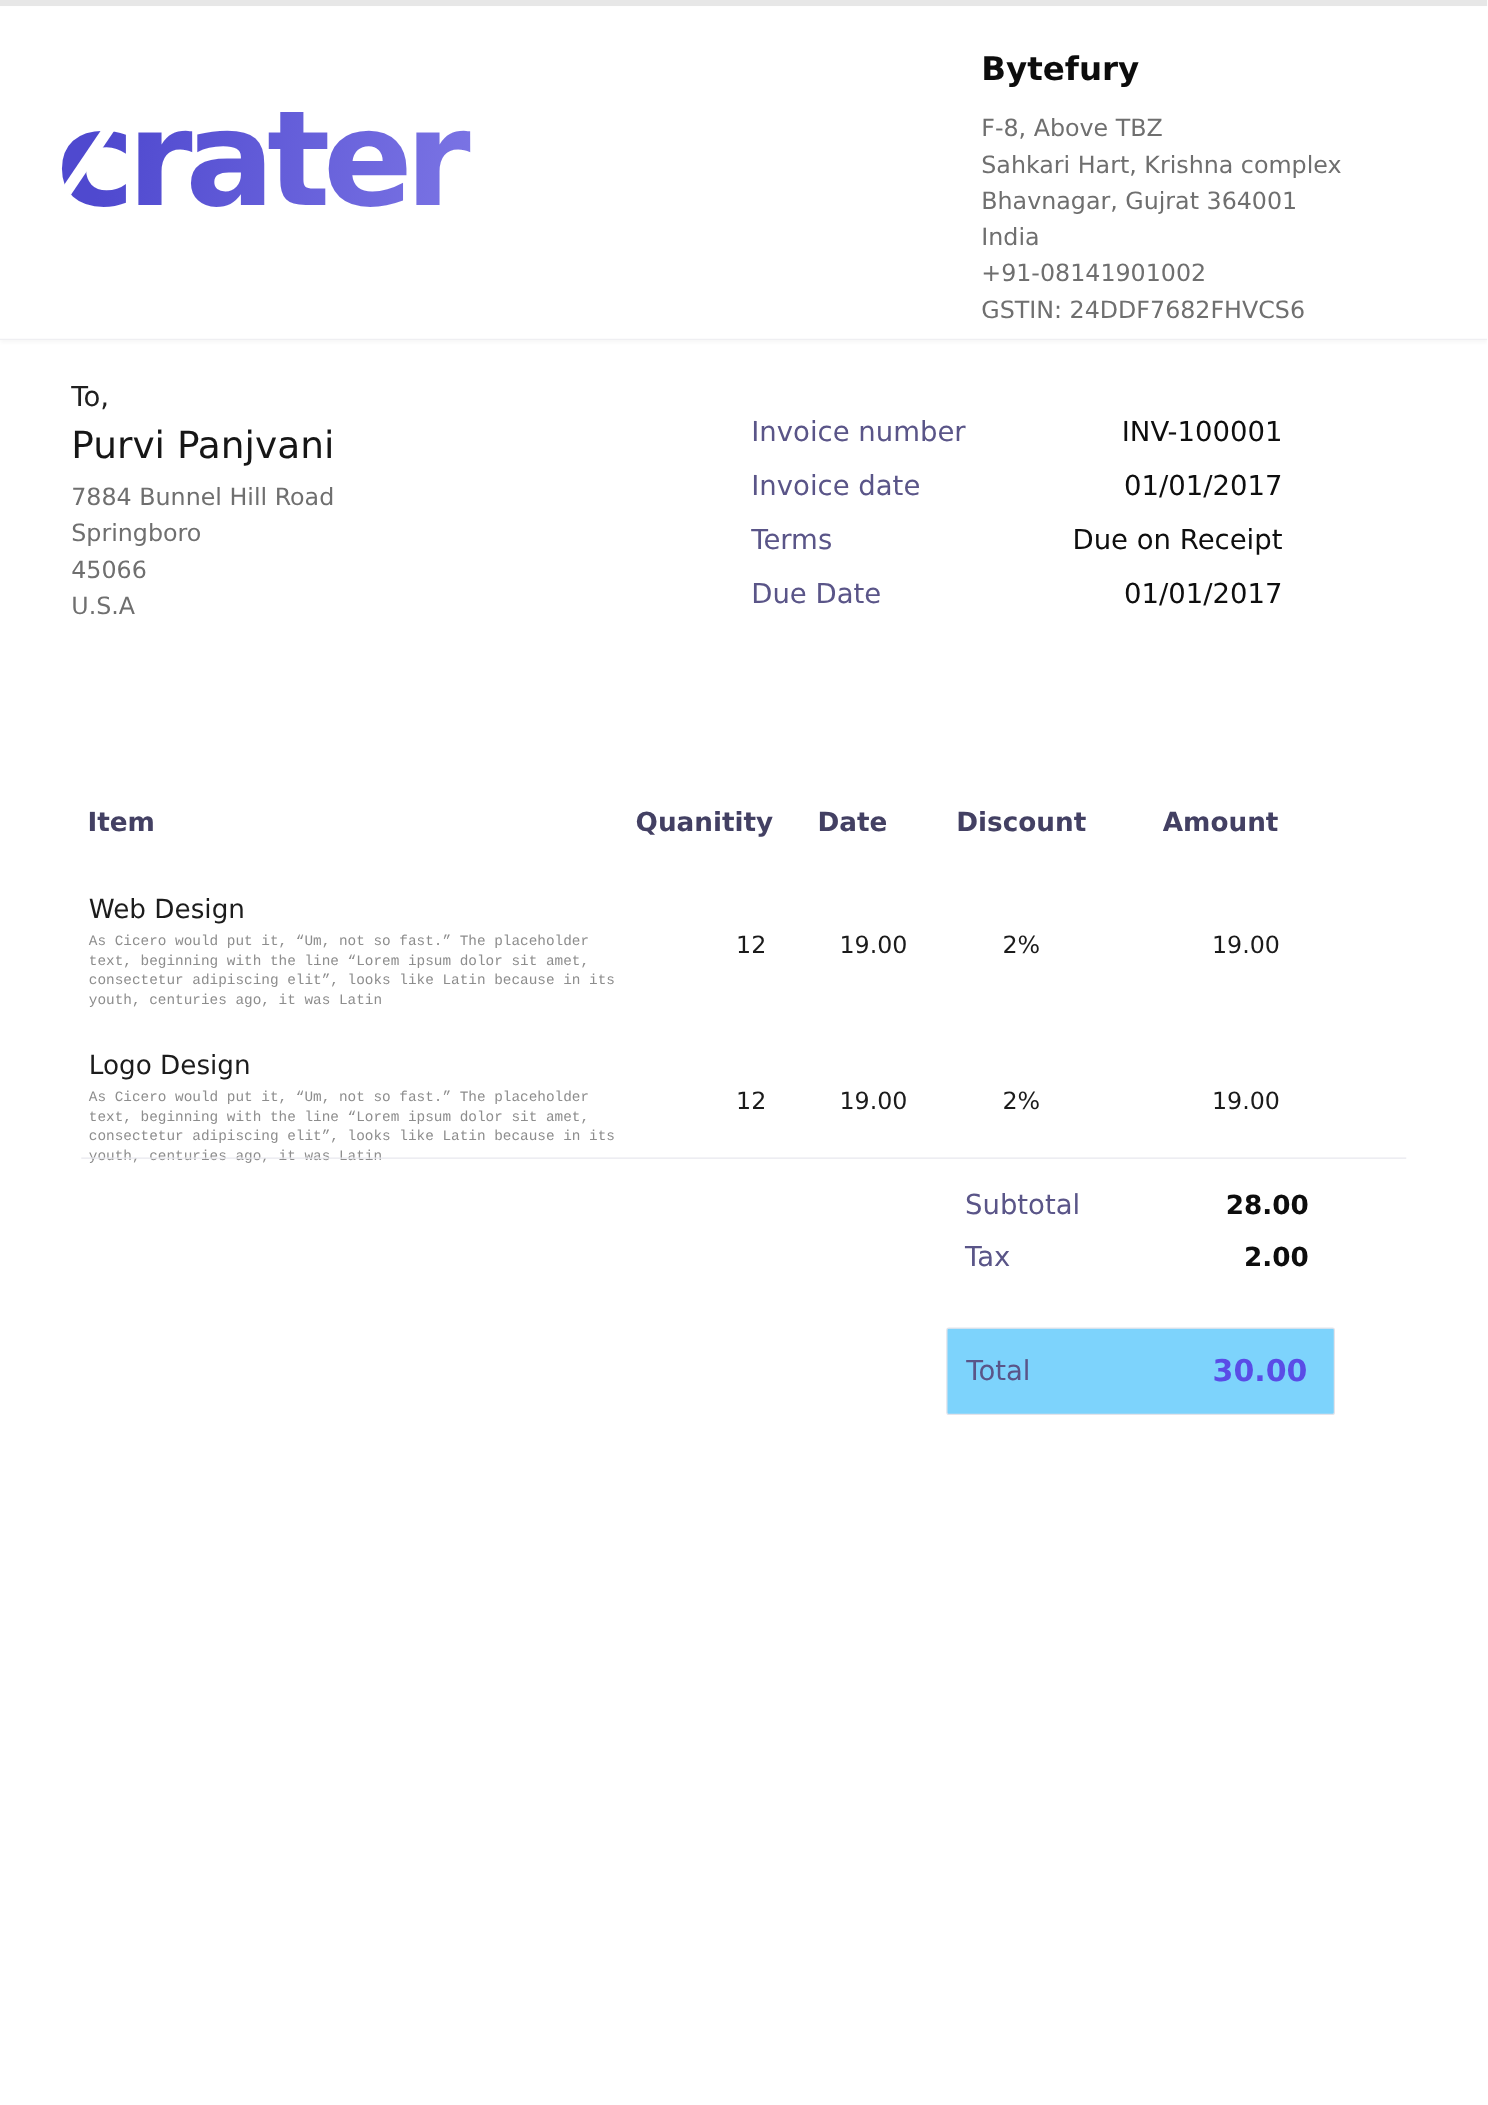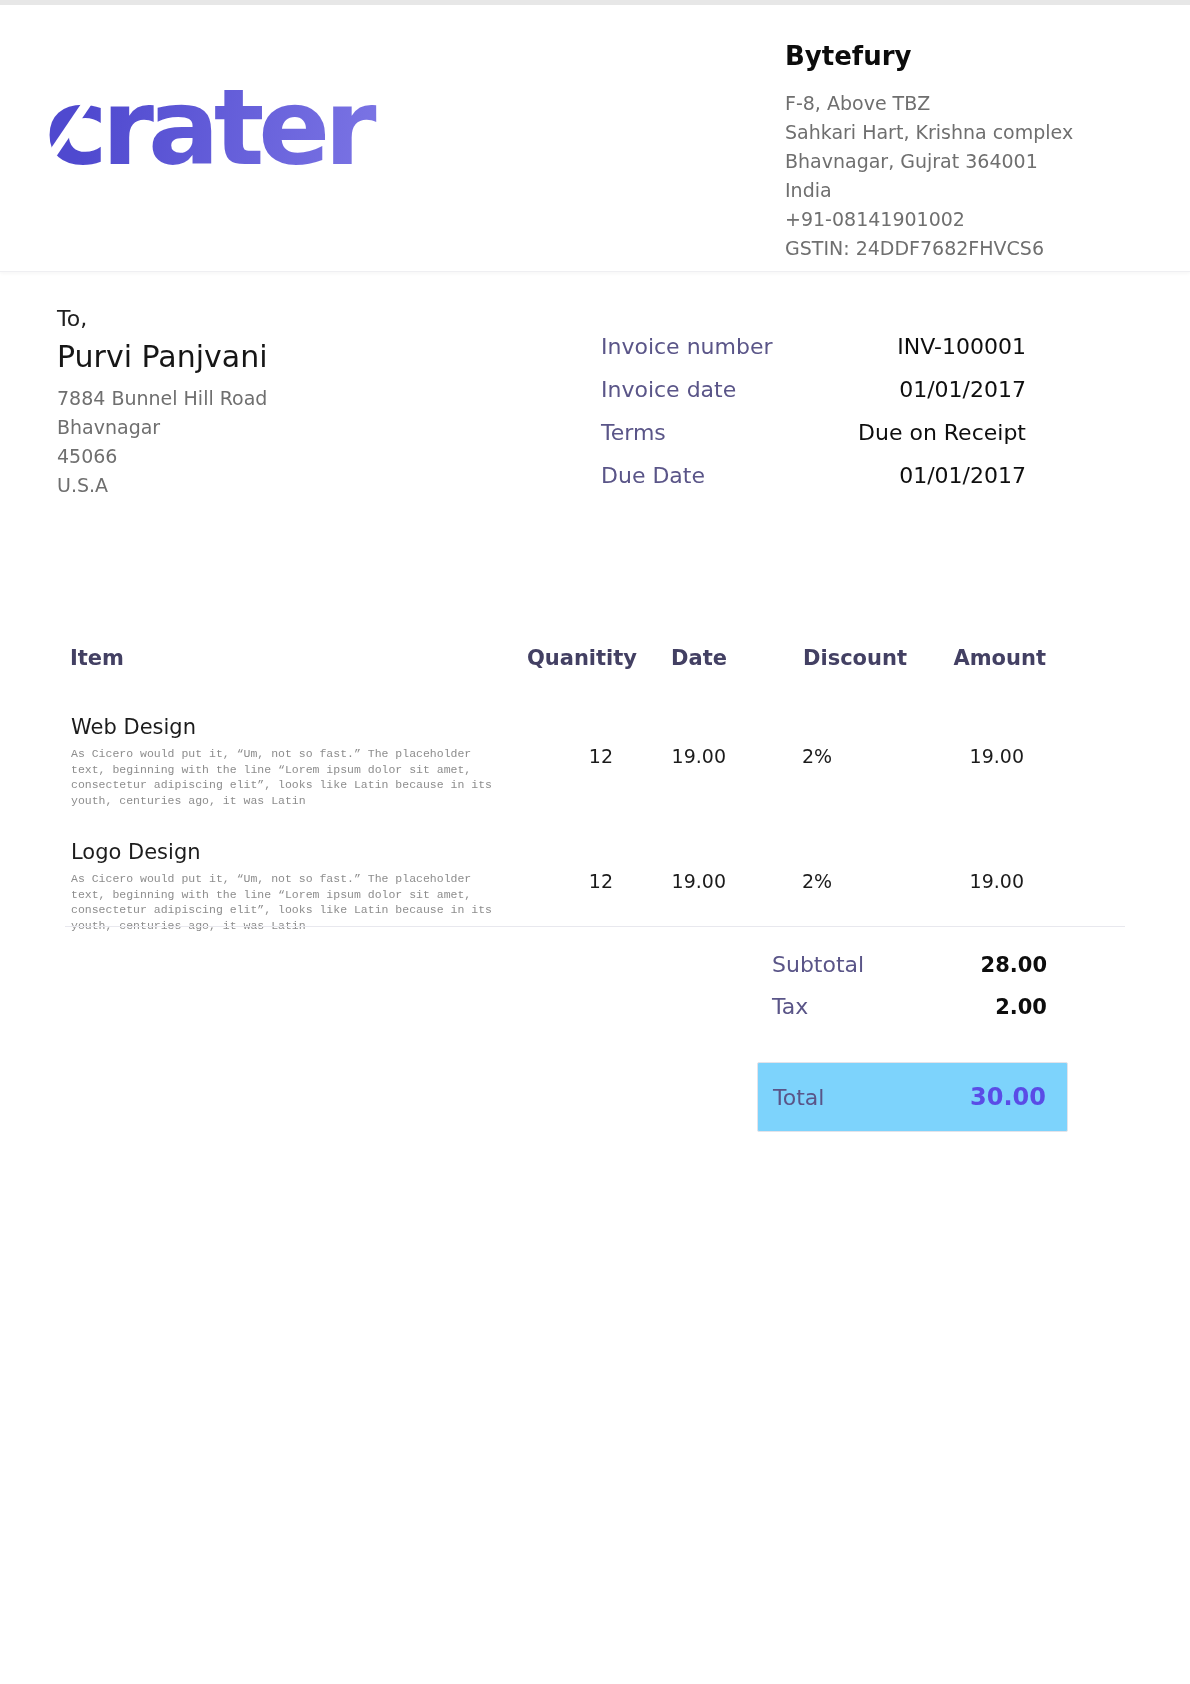--- a/index.html
+++ b/index.html
@@ -36,21 +36,21 @@
   .meta-label { font-size:22px; color:#5a5588; line-height:26px; }
   .meta-value { font-size:22px; color:#0e0e0e; line-height:26px; }
 
   
   .items { position:absolute; left:70px; top:645px; width:976px; border-collapse:collapse; table-layout:fixed; }
   .items th { font-size:21px; font-weight:700; color:#434063; padding:0 0 42px 0; line-height:26px; }
   .items td { vertical-align:top; }
   .col-item { width:420px; } .col-qty { width:147px; } .col-price { width:90px; }
   .col-discount { width:180px; } .col-amount { width:139px; }
   th.h-item { text-align:left; }
-  th.h-qty, th.h-price, th.h-discount, th.h-amount { text-align:right; }
+  th.h-qty, th.h-price, th.h-discount, th.h-amount { }
   .item-cell { padding-bottom:30px; }
   .item-name { font-size:21px; color:#1c1c1c; line-height:26px; }
   .item-desc { margin-top:6px; width:430px; font-size:11.5px; color:#8d8d8d; line-height:15.5px;font-family:Liberation Mono, monospace; }
   td.n-qty    { text-align:right; padding-top:32px; padding-right:24px; font-size:19px; color:#1b1b1b; }
   td.n-price  { text-align:right; padding-top:32px; font-size:19px; color:#1b1b1b; }
   td.n-disc   { text-align:center; padding-top:32px; font-size:19px; color:#1b1b1b; }
   td.n-amount { text-align:right; padding-top:32px; padding-right:22px; font-size:19px; color:#1b1b1b; }
 
   .divider { position:absolute; left:65px; right:65px; top:926px; border-top:1px solid #e8e8ee; }
 
@@ -88,21 +88,21 @@
         <div class="company-line">+91-08141901002</div>
         <div class="company-line">GSTIN: 24DDF7682FHVCS6</div>
       </div>
     </div>
   </div>
 
   <div class="bill-to">
     <div class="bill-to-label">To,</div>
     <div class="bill-to-name">Purvi Panjvani</div>
     <div class="bill-line">7884 Bunnel Hill Road</div>
-    <div class="bill-line">Bhavnagar</div>
+    <div class="bill-line">Springboro</div>
     <div class="bill-line">45066</div>
     <div class="bill-line">U.S.A</div>
   </div>
 
   <div class="meta">
     <div class="meta-row">
       <span class="meta-label">Invoice number</span>
       <span class="meta-value">INV-100001</span>
     </div>
     <div class="meta-row">

